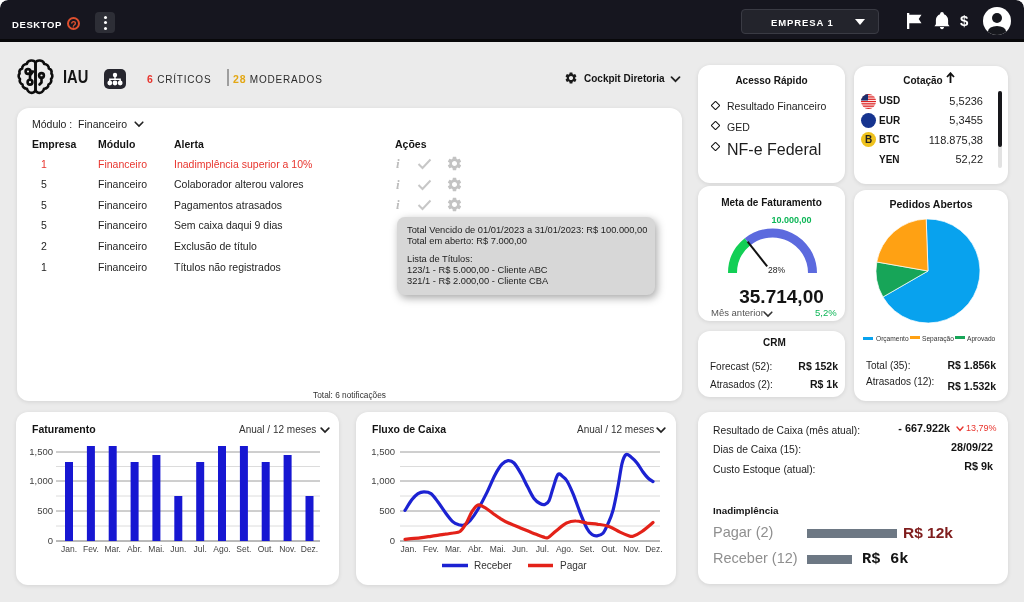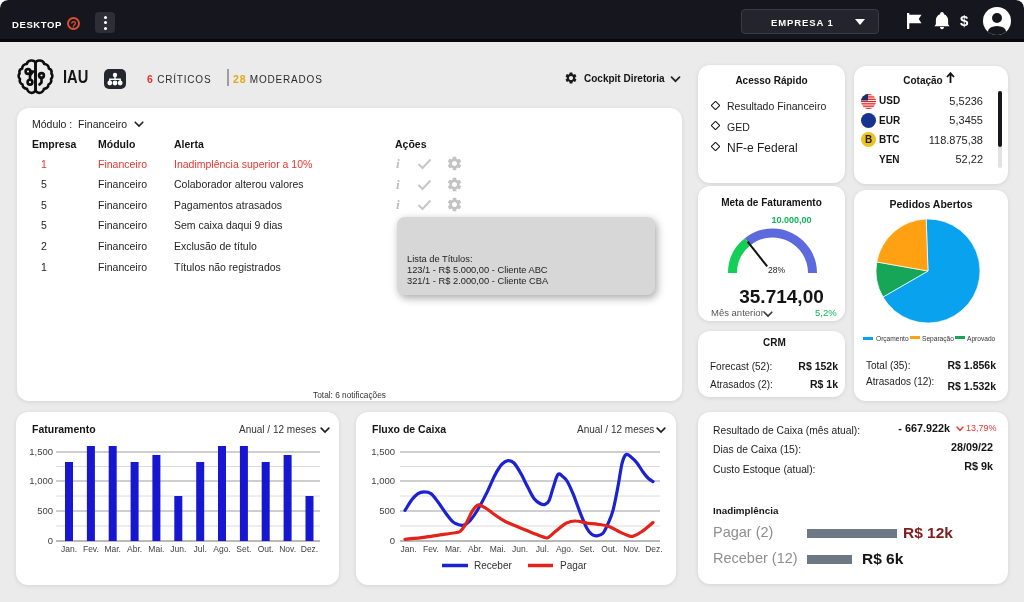--- a/index.html
+++ b/index.html
@@ -115,31 +115,32 @@
     <div class="abs" style="left:98px;top:219.3px;font-size:10.5px;color:#1d1d1d;">Financeiro</div>
     <div class="abs" style="left:174px;top:219.3px;font-size:10.5px;color:#1d1d1d;">Sem caixa daqui 9 dias</div>
     <div class="abs" style="left:32px;top:239.9px;width:24px;text-align:center;font-size:10.5px;color:#1d1d1d;">2</div>
     <div class="abs" style="left:98px;top:239.9px;font-size:10.5px;color:#1d1d1d;">Financeiro</div>
     <div class="abs" style="left:174px;top:239.9px;font-size:10.5px;color:#1d1d1d;">Exclusão de título</div>
     <div class="abs" style="left:32px;top:260.5px;width:24px;text-align:center;font-size:10.5px;color:#1d1d1d;">1</div>
     <div class="abs" style="left:98px;top:260.5px;font-size:10.5px;color:#1d1d1d;">Financeiro</div>
     <div class="abs" style="left:174px;top:260.5px;font-size:10.5px;color:#1d1d1d;">Títulos não registrados</div>
 
   <div class="abs" style="left:397px;top:217px;width:258px;height:78px;background:#d7d7d7;border-radius:8px;box-shadow:2px 3px 8px rgba(0,0,0,0.35);"></div>
+  <div class="abs" style="left:407px;top:224.5px;font-size:9.3px;line-height:11px;color:#1d1d1d;">Total Vencido de 01/01/2023 a 31/01/2023: R$ 100.000,00<br>Total em aberto: R$ 7.000,00</div>
   <div class="abs" style="left:407px;top:253.5px;font-size:9.3px;line-height:11px;color:#1d1d1d;">Lista de Títulos:<br>123/1 - R$ 5.000,00 - Cliente ABC<br>321/1 - R$ 2.000,00 - Cliente CBA</div>
   <div class="abs" style="left:17px;top:390px;width:665px;text-align:center;font-size:8.3px;color:#333;">Total: 6 notificações</div>
 
   <div class="card" style="left:698px;top:65px;width:147px;height:118px;"></div>
   <div class="abs b" style="left:698px;top:74.5px;width:147px;text-align:center;font-size:10px;color:#141414;">Acesso Rápido</div>
   <div class="abs" style="left:712px;top:102px;width:7px;height:7px;border:1.7px solid #111;transform:rotate(45deg);border-radius:1px;"></div>
 <div class="abs" style="left:727px;top:100.0px;font-size:10.5px;color:#1d1d1d;">Resultado Financeiro</div>
     <div class="abs" style="left:712px;top:122px;width:7px;height:7px;border:1.7px solid #111;transform:rotate(45deg);border-radius:1px;"></div>
 <div class="abs" style="left:727px;top:120.5px;font-size:10.5px;color:#1d1d1d;">GED</div>
     <div class="abs" style="left:712px;top:143px;width:7px;height:7px;border:1.7px solid #111;transform:rotate(45deg);border-radius:1px;"></div>
-<div class="abs" style="left:727px;top:141.0px;font-size:12px;color:#1d1d1d;">NF-e Federal</div>
+<div class="abs" style="left:727px;top:141.0px;font-size:16px;color:#1d1d1d;">NF-e Federal</div>
 
   <div class="card" style="left:854px;top:66px;width:154px;height:118px;"></div>
   <div class="abs b" style="left:846px;top:74.5px;width:154px;text-align:center;font-size:10px;color:#141414;">Cotação</div>
   <svg class="abs" style="left:946px;top:71.5px;" width="9" height="12" viewBox="0 0 9 12">
       <path d="M4.5 11 L4.5 2 M1 5 L4.5 1.2 L8 5" fill="none" stroke="#111" stroke-width="1.8"></path>
     </svg>
   <svg class="abs" style="left:861px;top:94px;" width="15" height="15" viewBox="0 0 15 15">
 <defs>
         <clipPath id="cUSD">
           <circle cx="7.5" cy="7.5" r="7.5"></circle>
@@ -303,13 +304,13 @@
     </svg>
   <div class="abs" style="left:966px;top:422.5px;font-size:9px;color:#e8352e;">13,79%</div>
   <div class="abs b" style="left:713px;top:440.8px;width:280px;text-align:right;font-size:10.8px;color:#141414;">28/09/22</div>
   <div class="abs b" style="left:713px;top:460.1px;width:280px;text-align:right;font-size:10.8px;color:#141414;">R$ 9k</div>
   <div class="abs b" style="left:713px;top:505px;font-size:9.8px;color:#141414;">Inadimplência</div>
   <div class="abs" style="left:713px;top:524px;font-size:14.5px;color:#8f8f8f;">Pagar (2)</div>
   <div class="abs" style="left:807px;top:529px;width:90px;height:9px;background:#6d7884;"></div>
   <div class="abs b" style="left:903px;top:524px;font-size:15.5px;color:#7f1d1d;">R$ 12k</div>
   <div class="abs" style="left:713px;top:550px;font-size:14.5px;color:#8f8f8f;">Receber (12)</div>
   <div class="abs" style="left:807px;top:555px;width:45px;height:9px;background:#6d7884;"></div>
-  <div class="abs b" style="left:862px;top:550px;font-size:15.5px;color:#141414;">R$ 6k</div>
+  <div class="abs b" style="left:862px;top:550px;font-size:15.5px;color:#141414;font-family:Liberation Mono, monospace;">R$ 6k</div>
 </div>
 </body></html>

